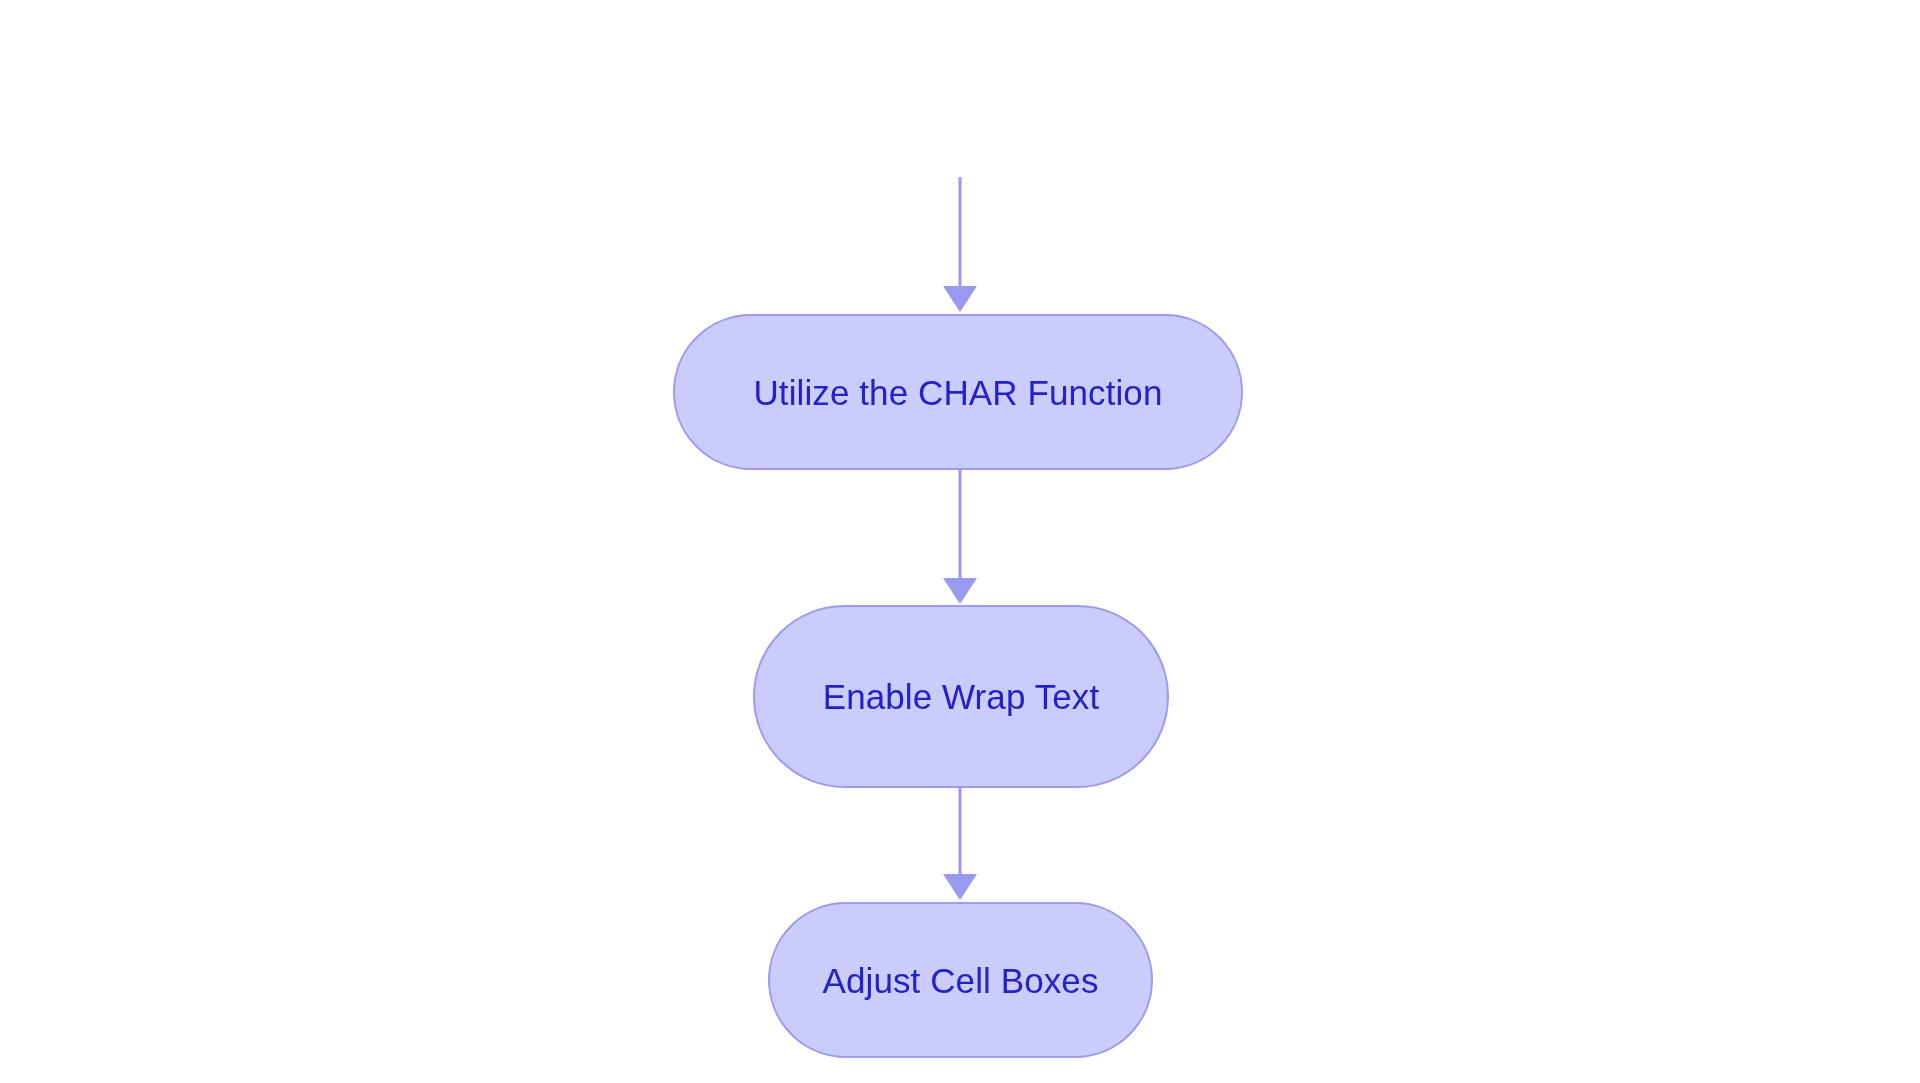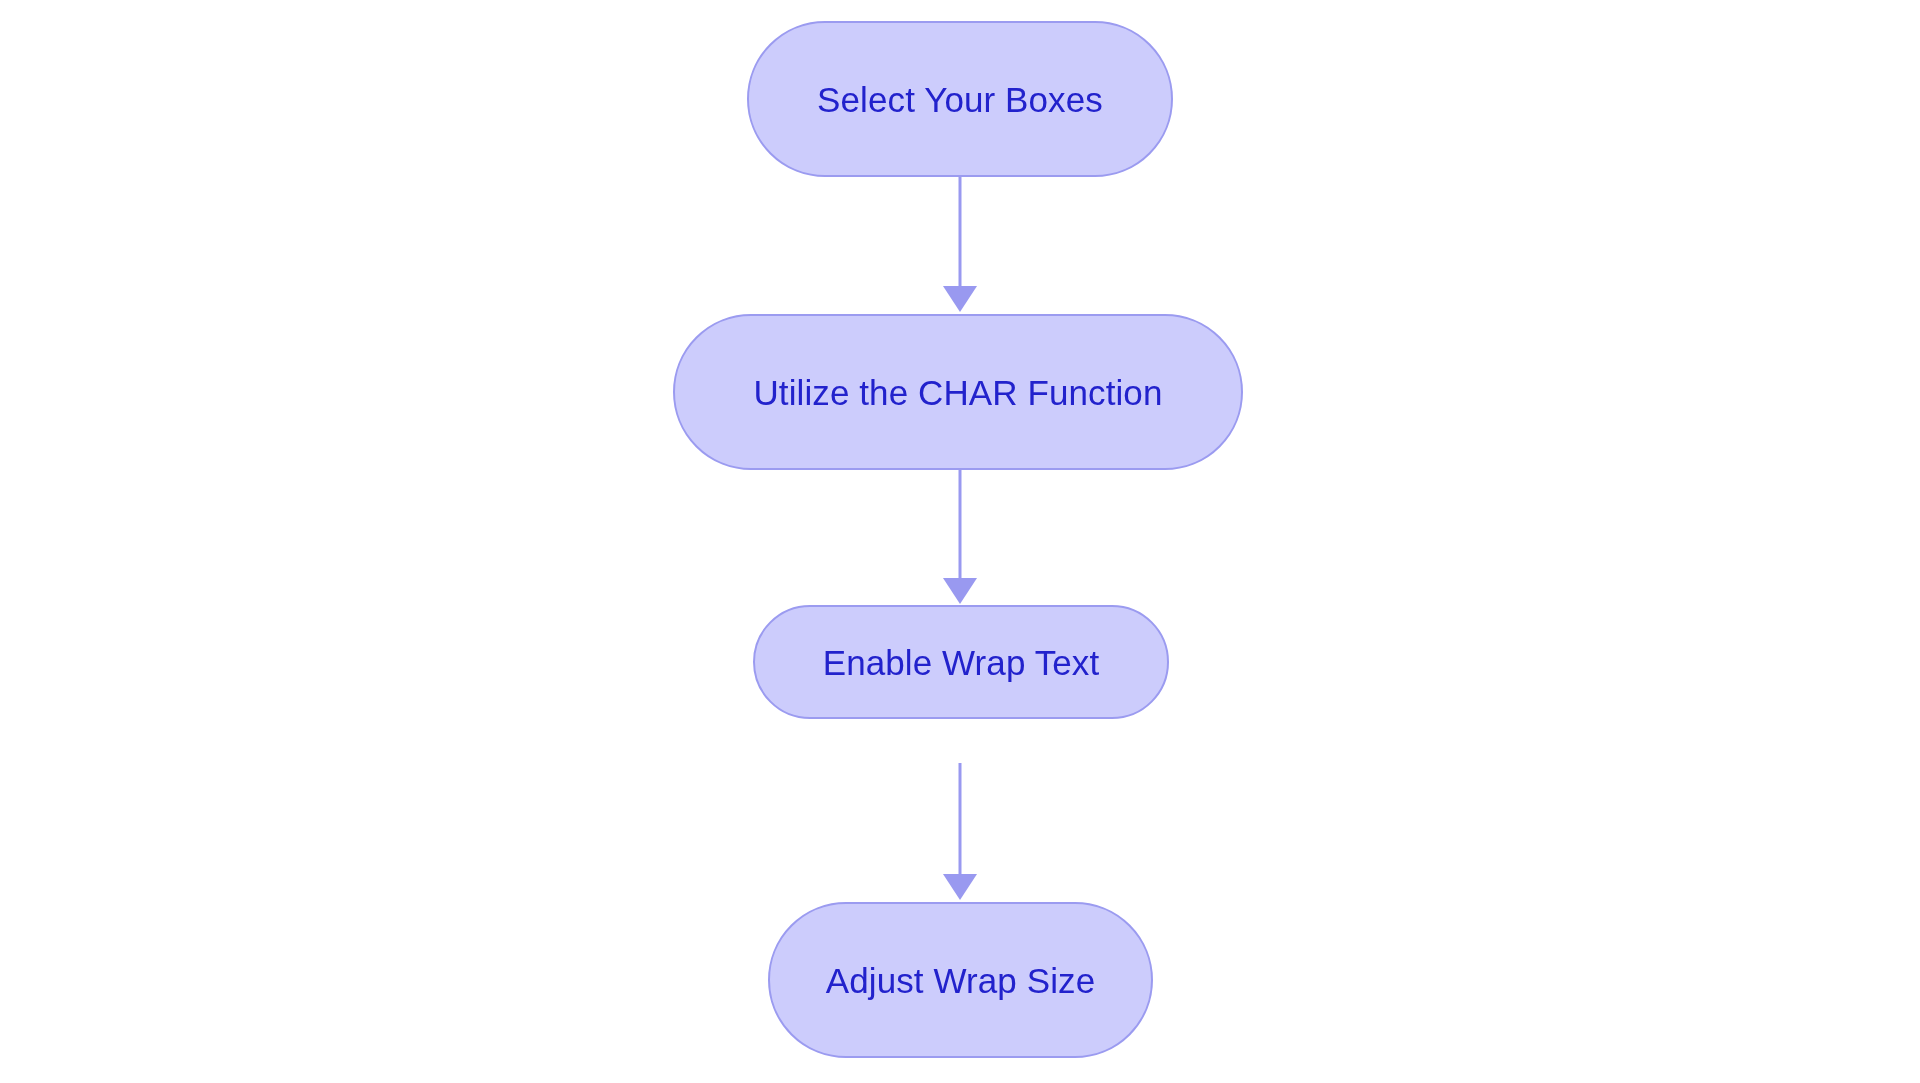--- a/index.html
+++ b/index.html
@@ -48,21 +48,21 @@
   .node-label {
     display: block;
     white-space: nowrap;
     line-height: 1;
     letter-spacing: 0.1px;
   }
 
   
   #node-1 { left: 747px;  top: 21px;   width: 426px; height: 156px; }
   #node-2 { left: 673px;  top: 314px;  width: 570px; height: 156px; }
-  #node-3 { left: 753px;  top: 605px;  width: 416px; height: 114px; }
+  #node-3 { left: 753px;  top: 605px;  width: 416px; height: 183px; }
   #node-4 { left: 768px;  top: 902px;  width: 385px; height: 156px; }
 
   #node-1 .node-label { font-size: 35px; }
   #node-2 .node-label { font-size: 35px; }
   #node-3 .node-label { font-size: 35px; }
   #node-4 .node-label { font-size: 35px; }
 </style>
 </head>
 <body>
 
@@ -79,29 +79,26 @@
       <line x1="960" y1="470" x2="960" y2="580" stroke="#9999F0" stroke-width="3"></line>
       <polygon points="943,578 977,578 960,604" fill="#9999F0"></polygon>
     </g>
 
     <g>
       <line x1="960" y1="763" x2="960" y2="876" stroke="#9999F0" stroke-width="3"></line>
       <polygon points="943,874 977,874 960,900" fill="#9999F0"></polygon>
     </g>
   </svg>
 
-  <div class="node" id="node-1" style="background: rgb(204, 204, 252); border-color: rgb(155, 155, 240); color: rgb(34, 34, 204); border-width: 2px;">
-    <span class="node-label">Select Your Boxes</span>
-  </div>
 
   <div class="node" id="node-2" style="background: rgb(204, 204, 252); border-color: rgb(155, 155, 240); color: rgb(34, 34, 204); border-width: 2px; text-align: right;">
     <span class="node-label">Utilize the CHAR Function</span>
   </div>
 
   <div class="node" id="node-3" style="background: rgb(204, 204, 252); border-color: rgb(155, 155, 240); color: rgb(34, 34, 204); border-width: 2px;">
     <span class="node-label">Enable Wrap Text</span>
   </div>
 
   <div class="node" id="node-4" style="background: rgb(204, 204, 252); border-color: rgb(155, 155, 240); color: rgb(34, 34, 204); border-width: 2px;">
-    <span class="node-label">Adjust Wrap Size</span>
+    <span class="node-label">Adjust Cell Boxes</span>
   </div>
 
 </div>
 
 </body></html>

